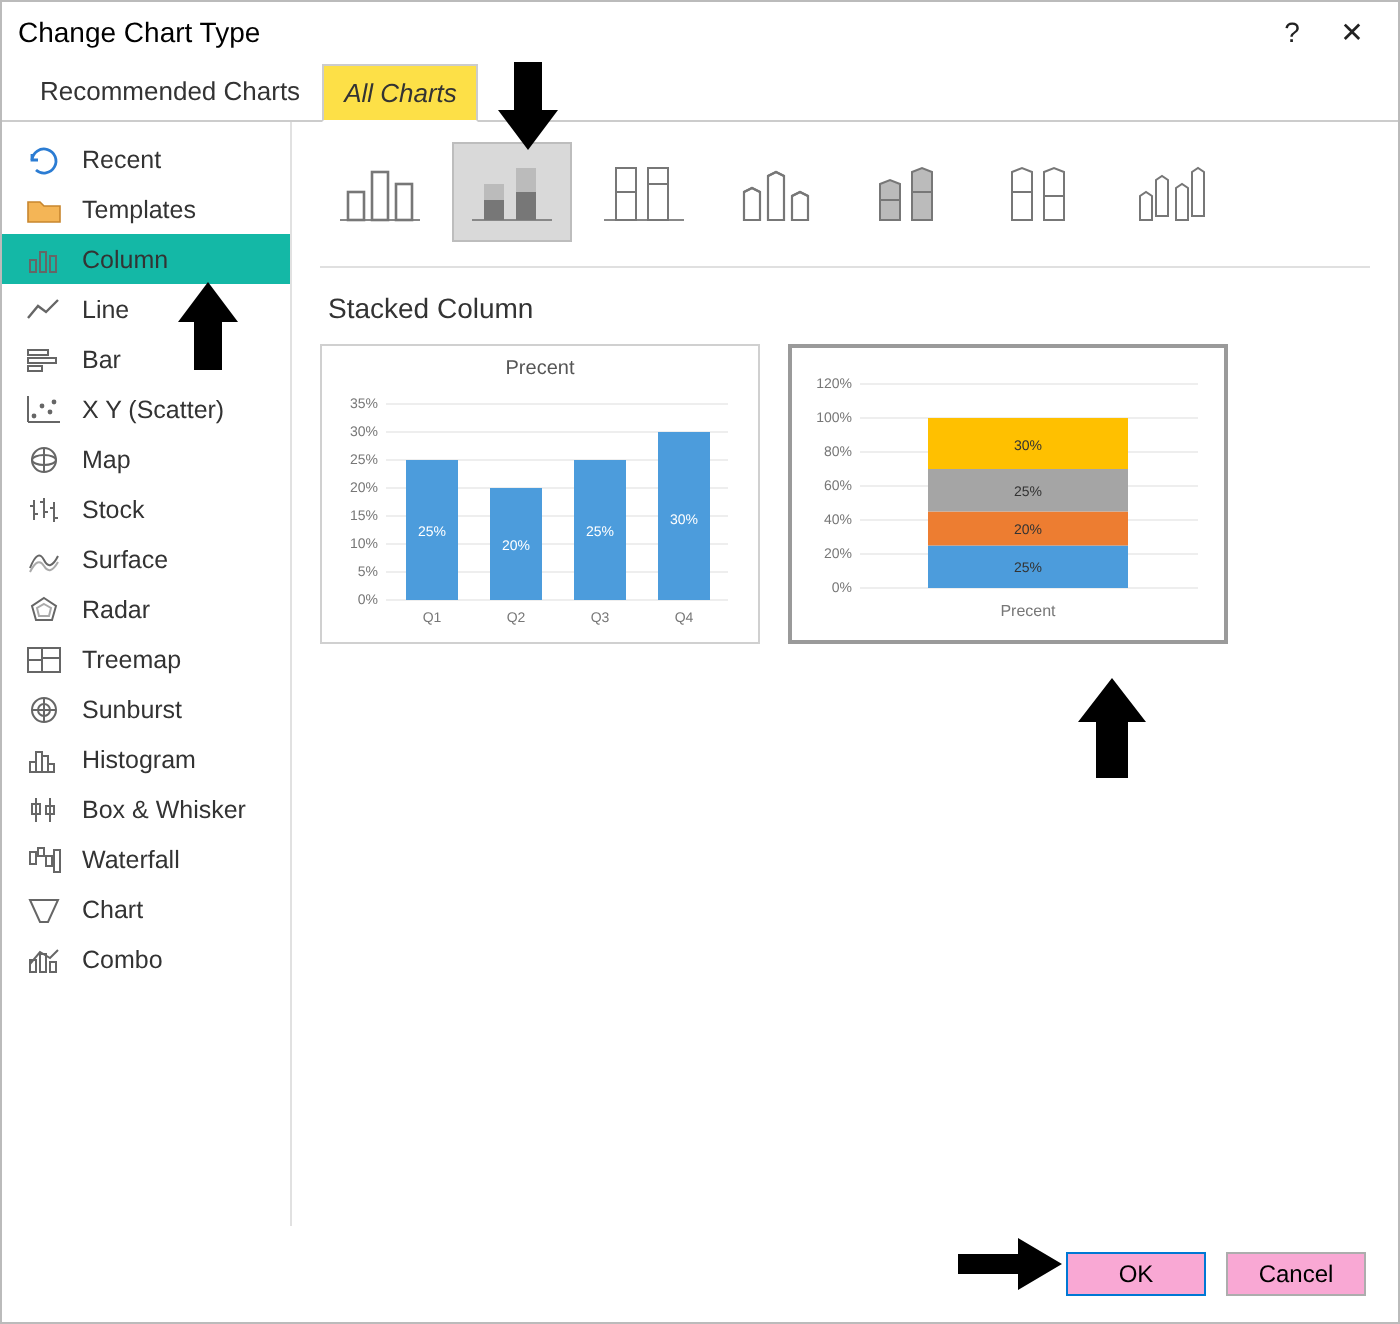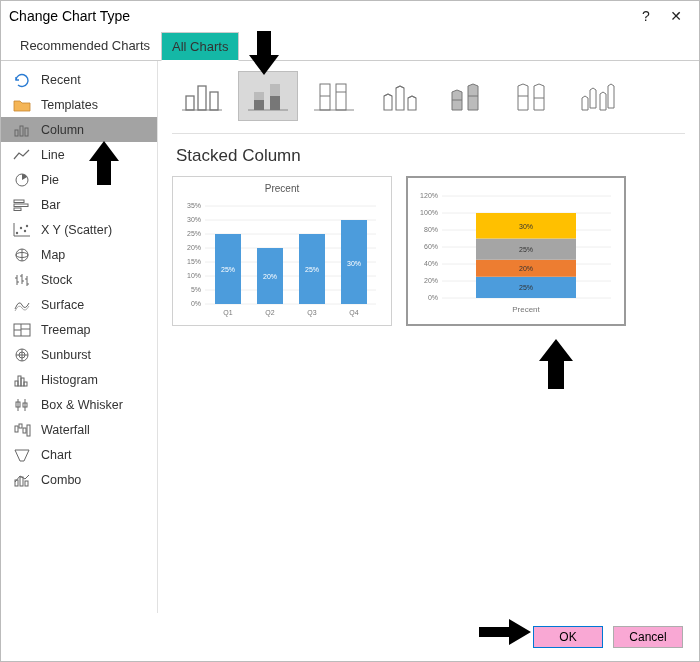--- a/index.html
+++ b/index.html
@@ -3,35 +3,35 @@
 <meta charset="utf-8">
 <style>
   * { box-sizing: border-box; font-family: "Segoe UI", Arial, sans-serif; }
   body { margin: 0; background: #fff; width: 700px; height: 662px; overflow: hidden; }
   .dialog { width: 700px; height: 662px; border: 1px solid #bbb; display: flex; flex-direction: column; background: #fff; position: relative; }
   .titlebar { height: 30px; display: flex; align-items: center; padding: 0 8px; font-size: 14px; }
   .titlebar .spacer { flex: 1; }
   .titlebar .winbtn { width: 30px; text-align: center; font-size: 14px; color: #222; }
   .tabs { display: flex; padding: 0 8px; font-size: 13px; color: #333; border-bottom: 1px solid transparent; }
   .tab { padding: 6px 10px; border: 1px solid transparent; }
-  .tab.active { border: 1px solid #ccc; border-bottom: 1px solid #fff; background: #14b8a6; position: relative; top: 1px; }
+  .tab.active { border: 1px solid #ccc; border-bottom: 1px solid #fff; background: #fde047; position: relative; top: 1px; font-style: italic; }
   .tabstrip-border { border-bottom: 1px solid #ccc; margin-top: -1px; }
   .body { flex: 1; display: flex; min-height: 0; }
-  .sidebar { width: 157px; border-right: 1px solid #e1e1e1; padding-top: 6px; }
+  .sidebar { width: 145px; border-right: 1px solid #e1e1e1; padding-top: 6px; }
   .side-item { display: flex; align-items: center; gap: 10px; padding: 3px 8px 3px 12px; font-size: 12.5px; color: #333; height: 25px; }
-  .side-item.selected { background: #a3a3a3; }
+  .side-item.selected { background: #14b8a6; }
   .side-item .icon { width: 18px; height: 16px; display: inline-flex; align-items: center; justify-content: center; flex-shrink: 0; }
   .side-item .icon svg { width: 18px; height: 16px; }
   .main { flex: 1; display: flex; flex-direction: column; padding: 10px 14px 10px 14px; min-width: 0; }
   .subtype-row { display: flex; gap: 6px; align-items: center; padding: 0 0 8px 0; }
   .subtype { width: 60px; height: 50px; display: flex; align-items: center; justify-content: center; border: 1px solid transparent; }
   .subtype.selected { background: #d9d9d9; border: 1px solid #bdbdbd; }
   .subtype svg { width: 44px; height: 36px; }
   hr.sep { border: none; border-top: 1px solid #e0e0e0; margin: 4px 0 8px 0; }
-  .subtype-title { font-size: 17px; color: #333; margin: 4px 0 10px 4px; }
+  .subtype-title { font-size: 14px; color: #333; margin: 4px 0 10px 4px; }
   .preview-row { display: flex; gap: 14px; }
   .preview { width: 220px; height: 150px; border: 1px solid #d0d0d0; background: #fff; padding: 6px 8px 4px 8px; position: relative; }
   .preview.selected { border: 2px solid #9a9a9a; }
   .preview .ptitle { text-align: center; font-size: 10px; color: #555; }
   .footer { height: 48px; display: flex; align-items: center; justify-content: flex-end; gap: 10px; padding: 0 16px; }
   .btn { min-width: 70px; height: 22px; font-size: 12px; background: #f9a8d4; border: 1px solid #adadad; display: flex; align-items: center; justify-content: center; }
   .btn.primary { border: 1px solid #0078d4; }
   
   .arrow { position: absolute; pointer-events: none; }
   .arrow svg { display: block; }
@@ -88,29 +88,20 @@
         <span class="icon">
             <svg viewBox="0 0 18 16">
               <polyline points="1,12 6,6 10,9 16,3" fill="none" stroke="#666" stroke-width="1.2"></polyline>
             </svg>
           </span>
         <span>Line</span>
       </div>
       <div class="side-item">
         <span class="icon">
             <svg viewBox="0 0 18 16">
-              <circle cx="9" cy="8" r="6" fill="none" stroke="#666"></circle>
-              <path d="M9 8 L9 2 A6 6 0 0 1 14.2 5 Z" fill="#666"></path>
-            </svg>
-          </span>
-        <span>Pie</span>
-      </div>
-      <div class="side-item">
-        <span class="icon">
-            <svg viewBox="0 0 18 16">
               <rect x="1" y="3" width="10" height="2.5" fill="none" stroke="#666"></rect>
               <rect x="1" y="7" width="14" height="2.5" fill="none" stroke="#666"></rect>
               <rect x="1" y="11" width="7" height="2.5" fill="none" stroke="#666"></rect>
             </svg>
           </span>
         <span>Bar</span>
       </div>
       <div class="side-item">
         <span class="icon">
             <svg viewBox="0 0 18 16">
@@ -151,20 +142,29 @@
         <span>Stock</span>
       </div>
       <div class="side-item">
         <span class="icon">
             <svg viewBox="0 0 18 16">
               <path d="M2 12 Q6 2 9 8 Q12 14 16 6" fill="none" stroke="#666"></path>
               <path d="M2 14 Q6 6 9 11 Q12 16 16 9" fill="none" stroke="#aaa"></path>
             </svg>
           </span>
         <span>Surface</span>
+      </div>
+      <div class="side-item">
+        <span class="icon">
+            <svg viewBox="0 0 18 16">
+              <polygon points="9,2 15,6 13,13 5,13 3,6" fill="none" stroke="#666"></polygon>
+              <polygon points="9,5 12.5,7 11.5,11 6.5,11 5.5,7" fill="none" stroke="#aaa"></polygon>
+            </svg>
+          </span>
+        <span>Radar</span>
       </div>
       <div class="side-item">
         <span class="icon">
             <svg viewBox="0 0 18 16">
               <rect x="1" y="2" width="16" height="12" fill="none" stroke="#666"></rect>
               <line x1="8" y1="2" x2="8" y2="14" stroke="#666"></line>
               <line x1="1" y1="8" x2="8" y2="8" stroke="#666"></line>
               <line x1="8" y1="7" x2="17" y2="7" stroke="#666"></line>
             </svg>
           </span>

